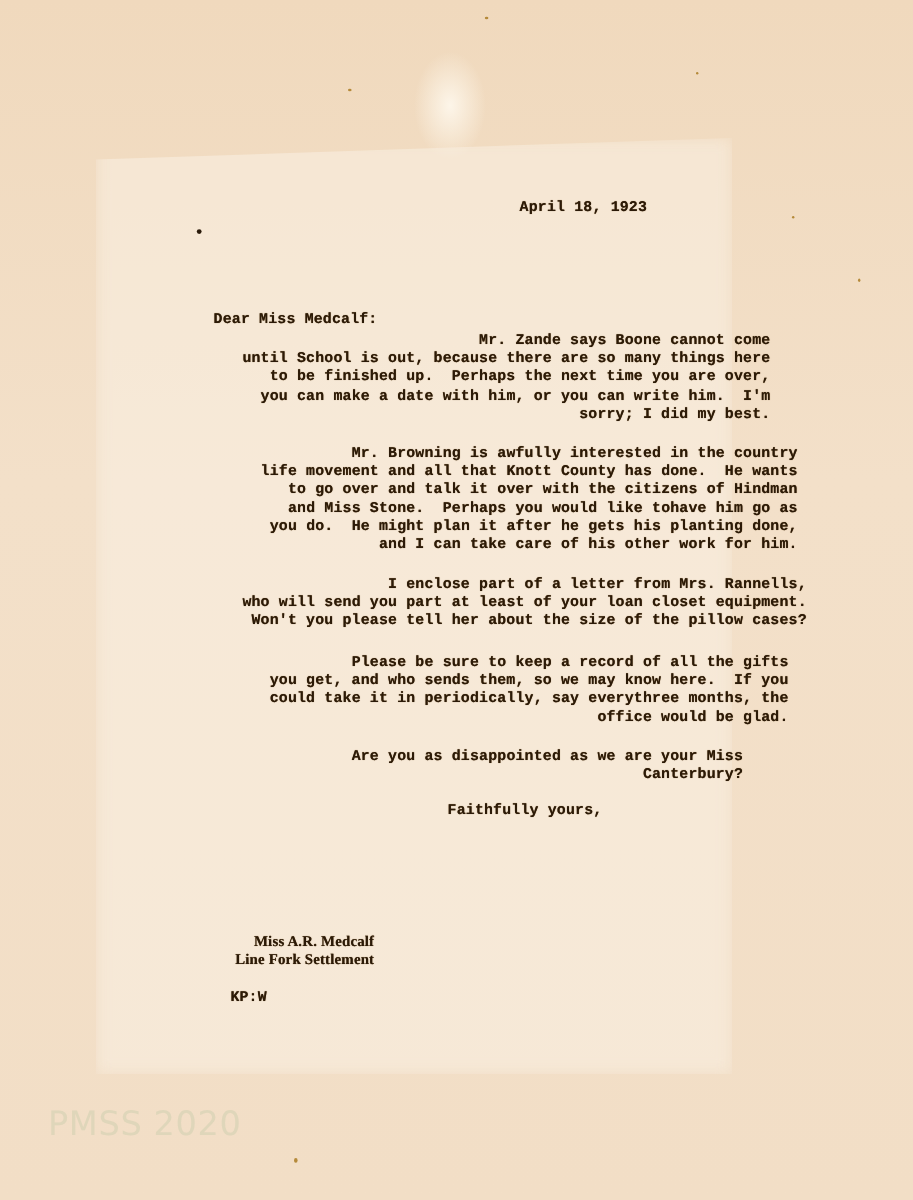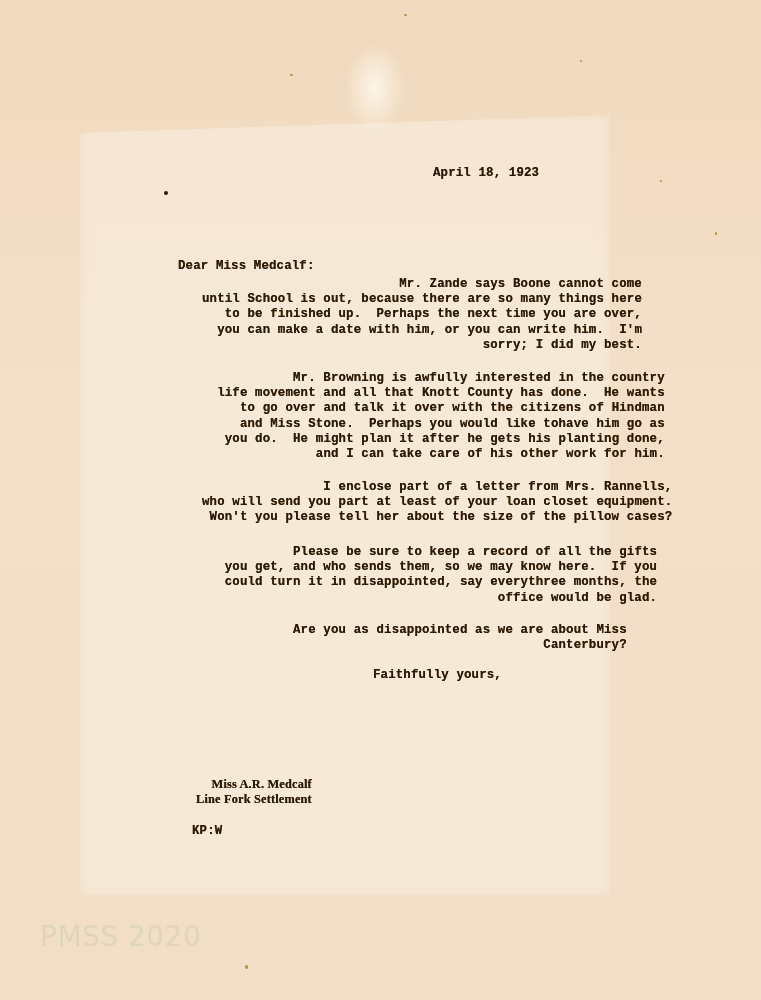--- a/index.html
+++ b/index.html
@@ -70,22 +70,22 @@
 life movement and all that Knott County has done.  He wants
 to go over and talk it over with the citizens of Hindman
 and Miss Stone.  Perhaps you would like tohave him go as
 you do.  He might plan it after he gets his planting done,
 and I can take care of his other work for him.</div>
 <div class="text para p3">            I enclose part of a letter from Mrs. Rannells,
 who will send you part at least of your loan closet equipment.
 Won't you please tell her about the size of the pillow cases?</div>
 <div class="text para p4">            Please be sure to keep a record of all the gifts
 you get, and who sends them, so we may know here.  If you
- could turn it in disappointed, say everythree months, the
+ could take it in periodically, say everythree months, the
 office would be glad.</div>
-<div class="text para p5">            Are you as disappointed as we are about Miss
+<div class="text para p5">            Are you as disappointed as we are your Miss
 Canterbury?</div>
 <div class="text closing">Faithfully yours,</div>
 <div class="text recipient">Miss A.R. Medcalf
 Line Fork Settlement</div>
 <div class="text initials">KP:W</div>
 
 <div class="watermark">PMSS 2020</div>
 
 </body></html>

